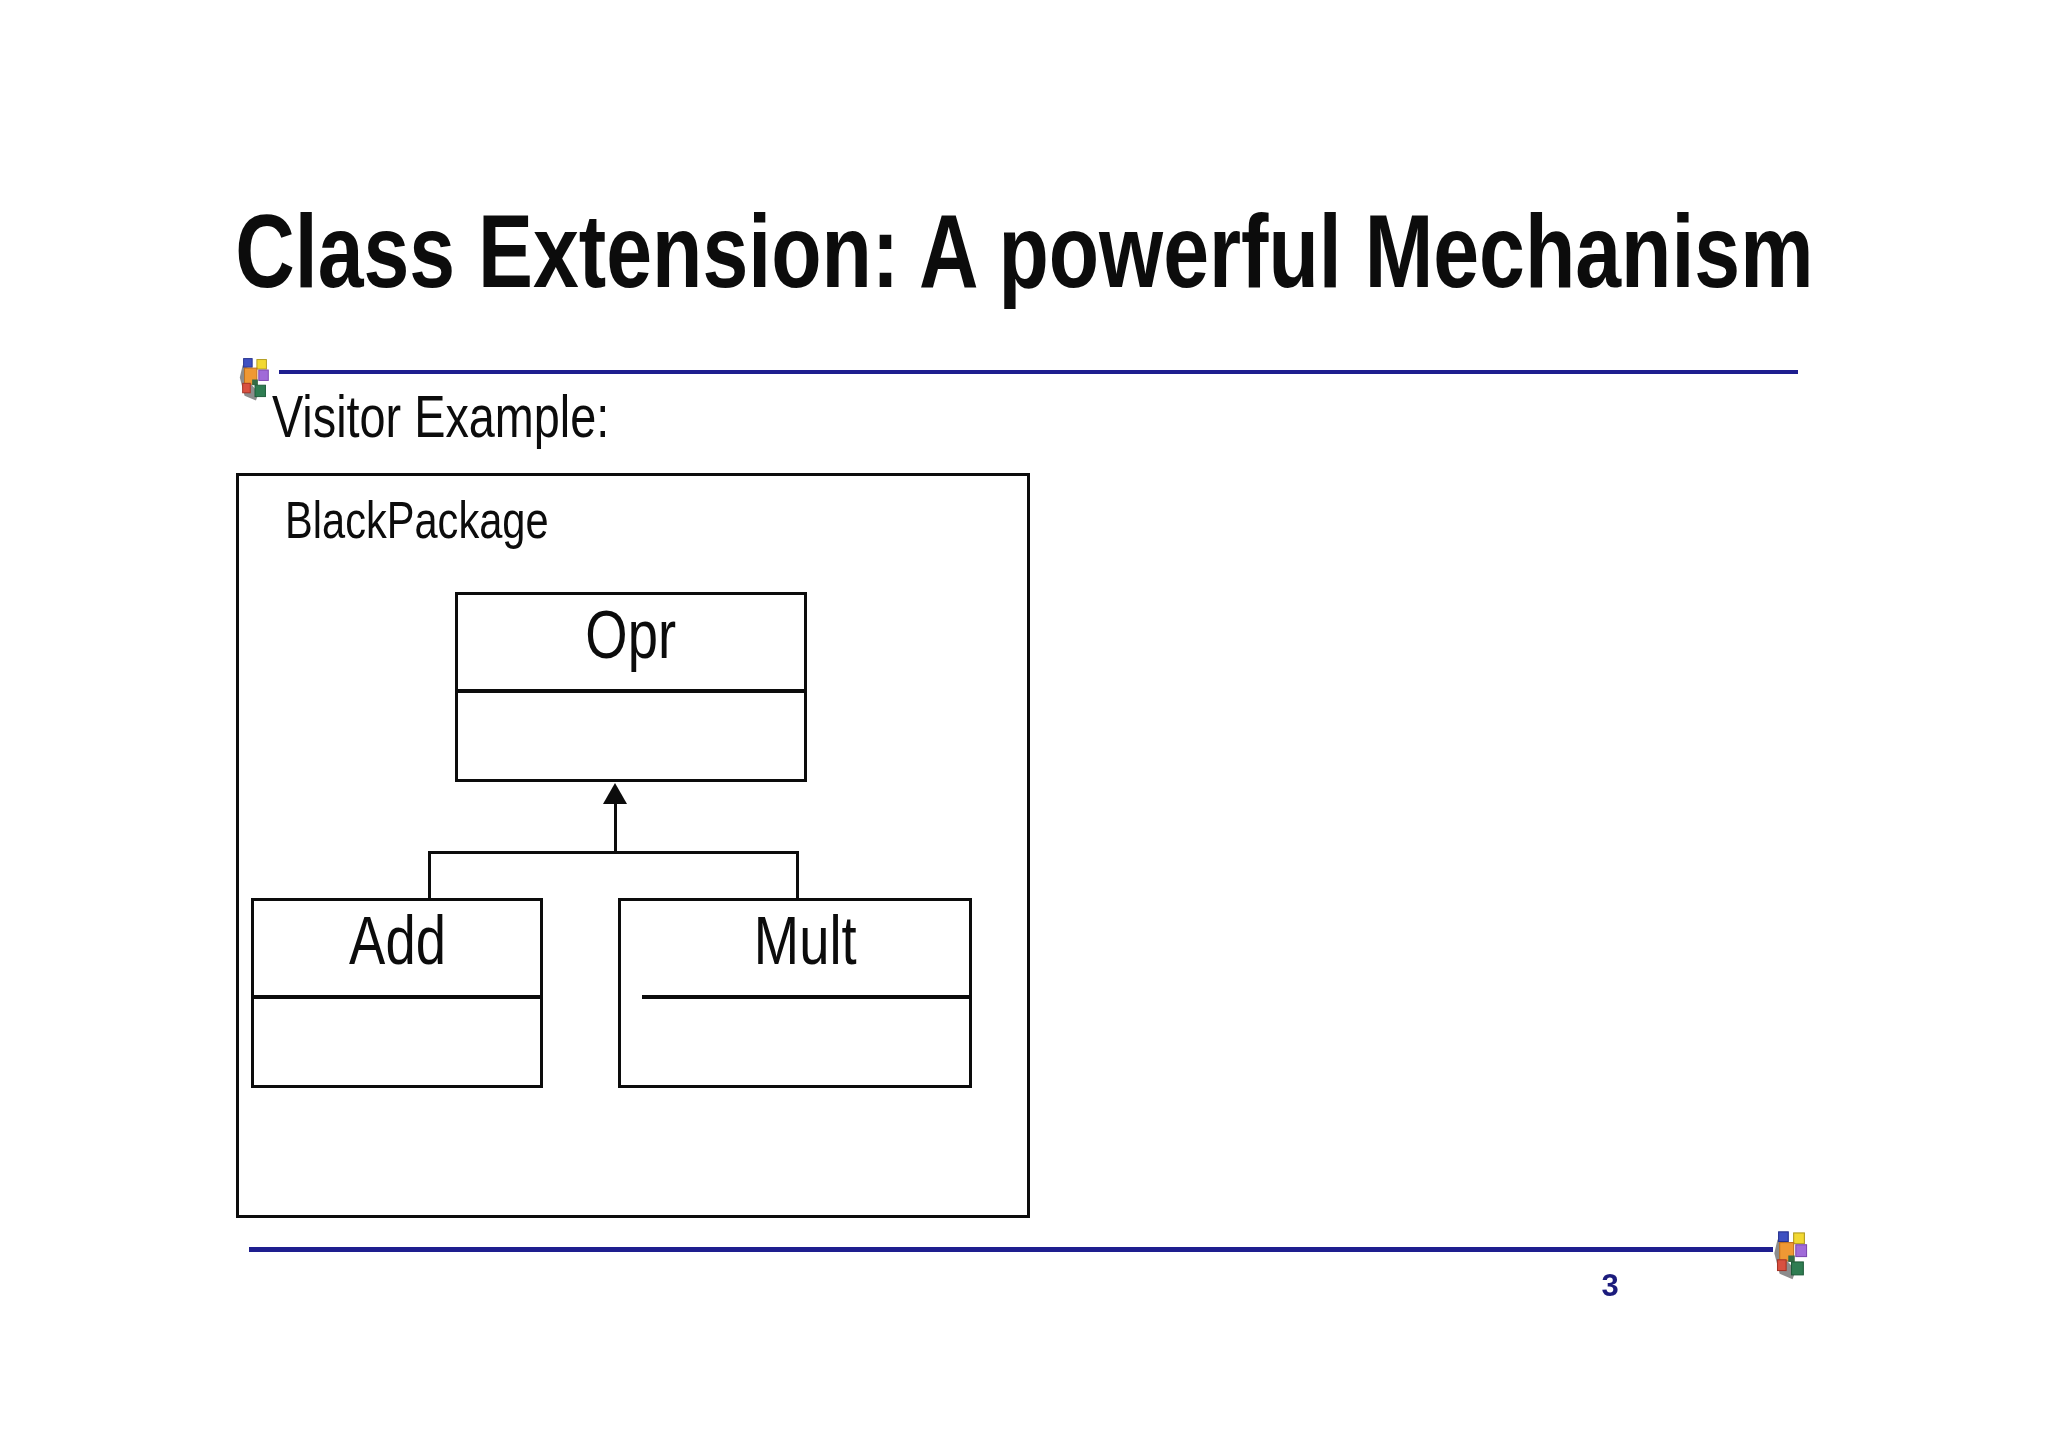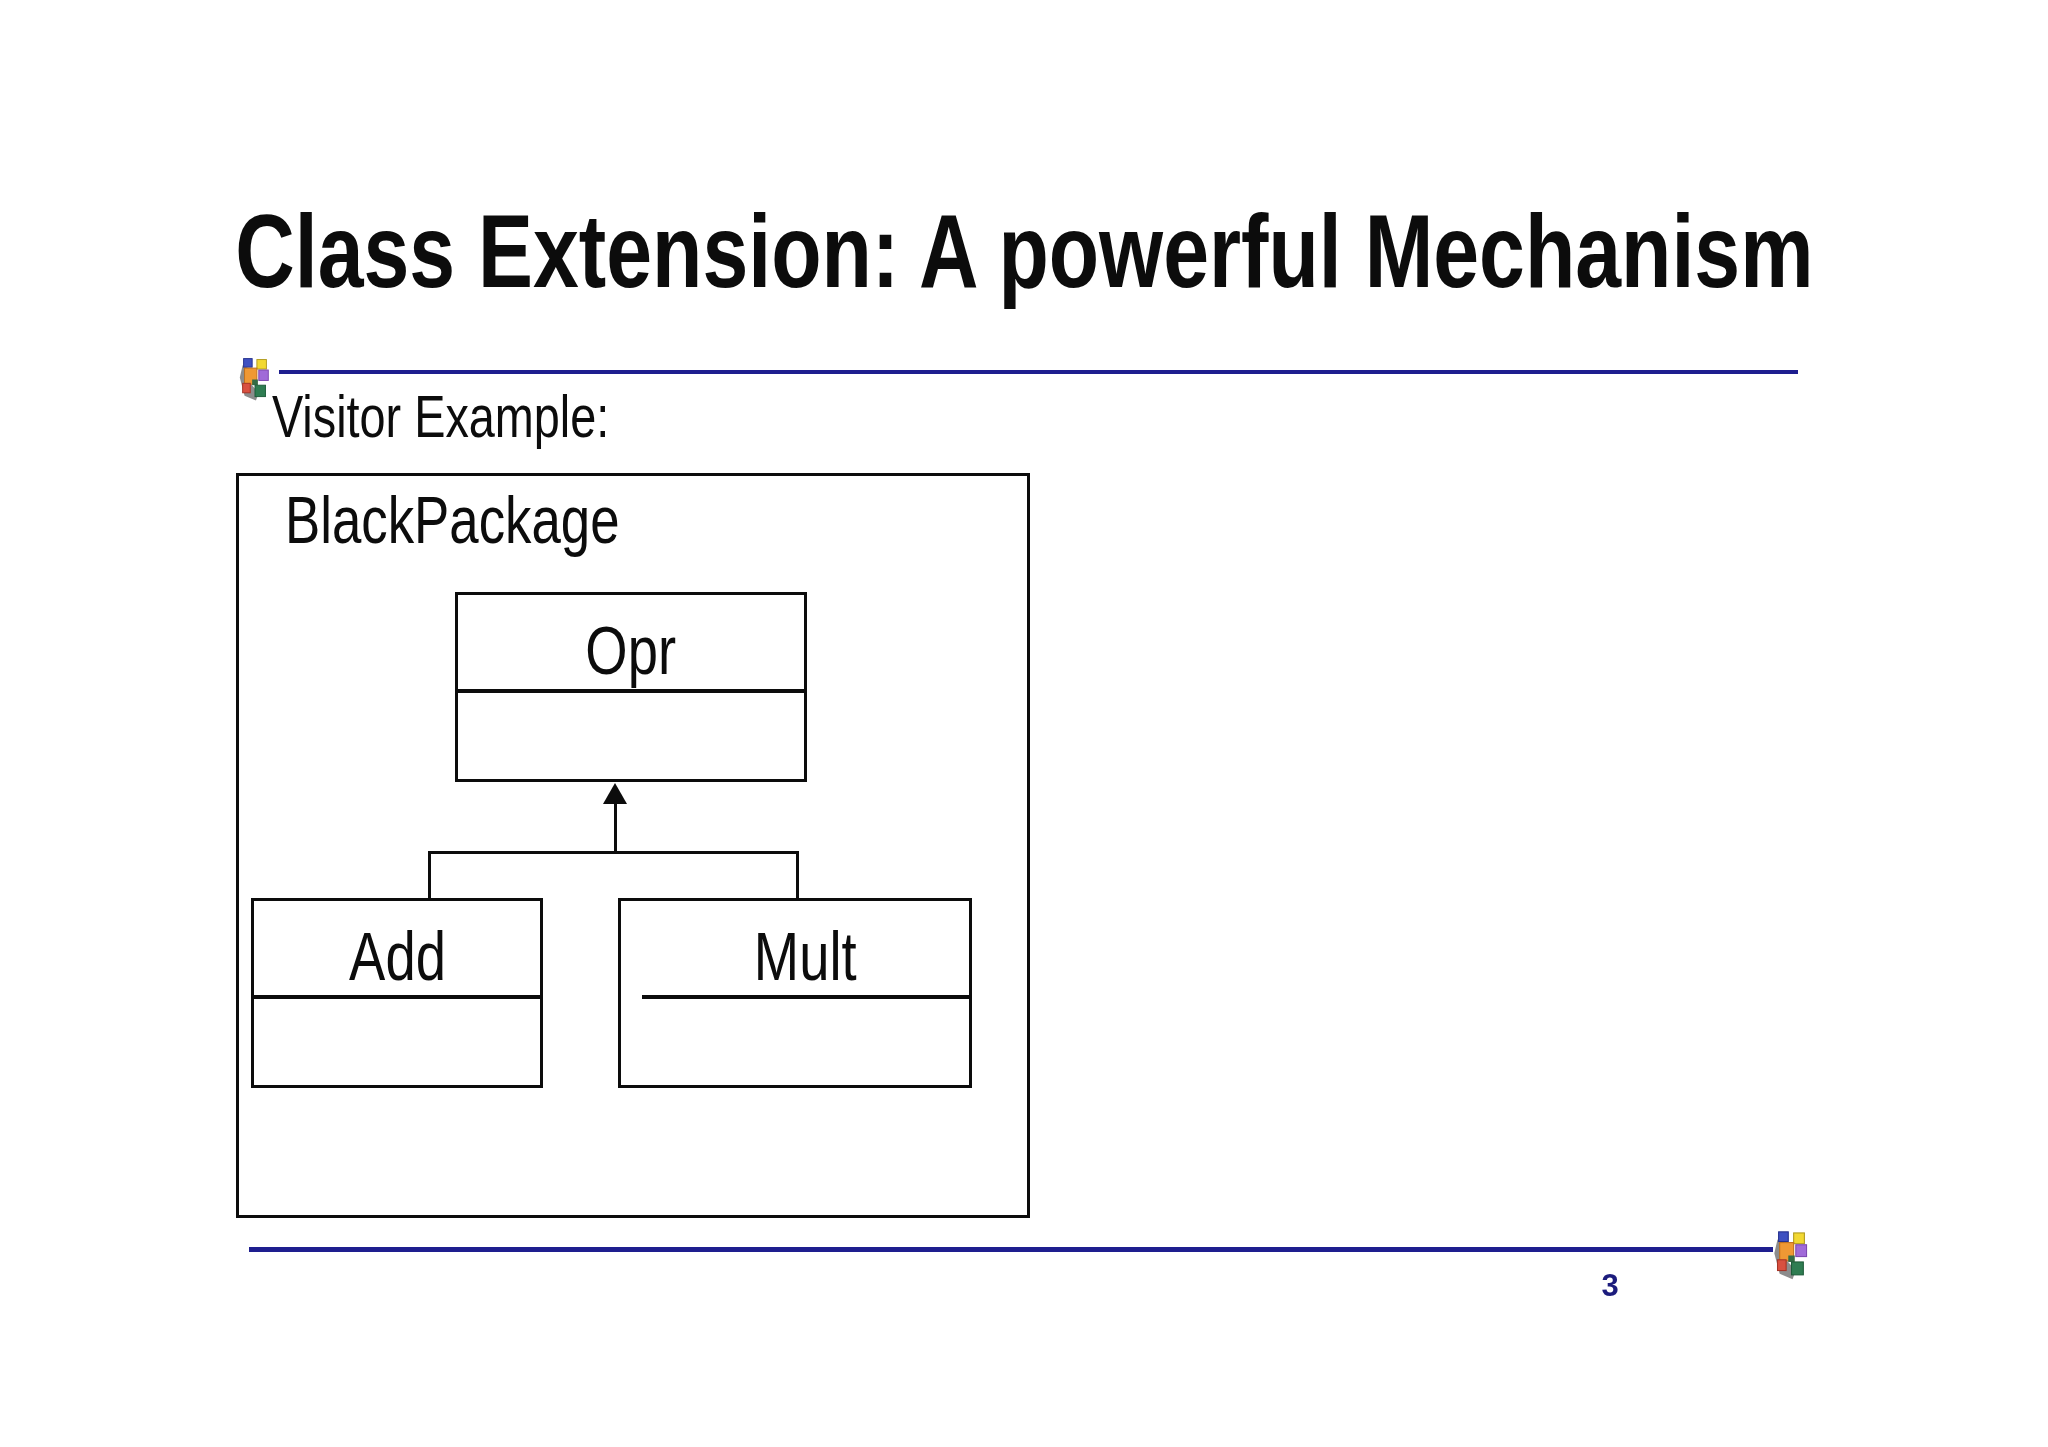--- a/index.html
+++ b/index.html
@@ -47,38 +47,38 @@
     position: absolute;
     left: 236px; top: 473px;
     width: 794px; height: 745px;
     border: 3px solid #0c0c0c;
     box-sizing: border-box;
     background: #ffffff;
   }
   .package-label {
     position: absolute;
     left: 46px; top: 8px;
-    font-size: 66px;
+    font-size: 52px;
     line-height: 72px;
     text-align: right;
   }
 
   .class-box {
     position: absolute;
     border: 3px solid #0c0c0c;
     box-sizing: border-box;
     background: #ffffff;
     display: flex;
     flex-direction: column;
   }
   .class-box .class-title {
     height: 94px;
     border-bottom: 4px solid #0c0c0c;
     display: flex;
-    align-items: flex-end;
+    align-items: flex-start;
     justify-content: center;
     font-size: 68px;
   }
   .class-box .class-attrs { flex: 1; }
 
   .box-opr  { left: 216px; top: 116px; width: 352px; height: 190px; }
   .box-add  { left: 12px;  top: 422px; width: 292px; height: 190px; }
   .box-mult { left: 379px; top: 422px; width: 354px; height: 190px; padding-left: 21px; }
 
   

